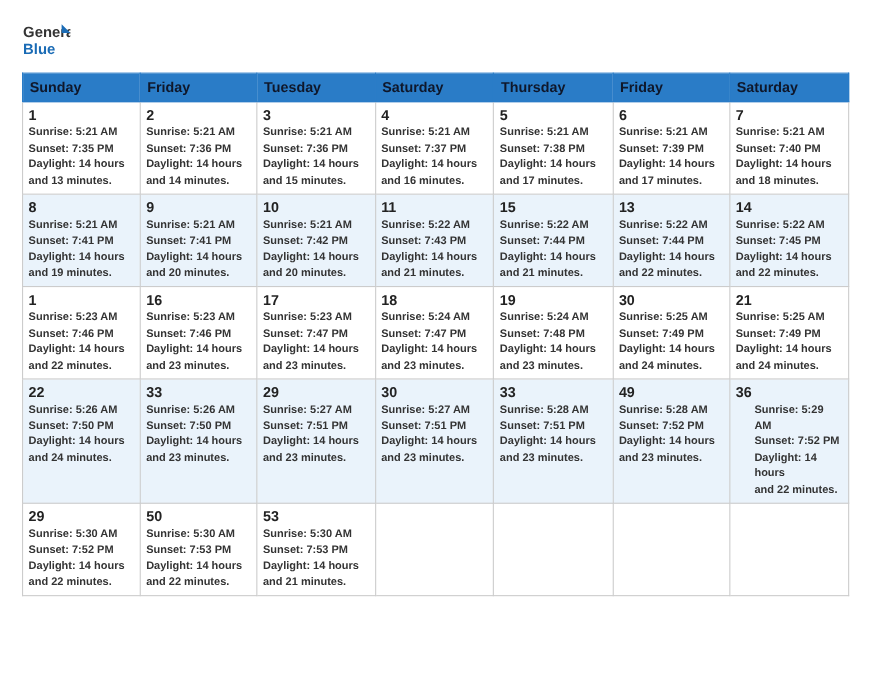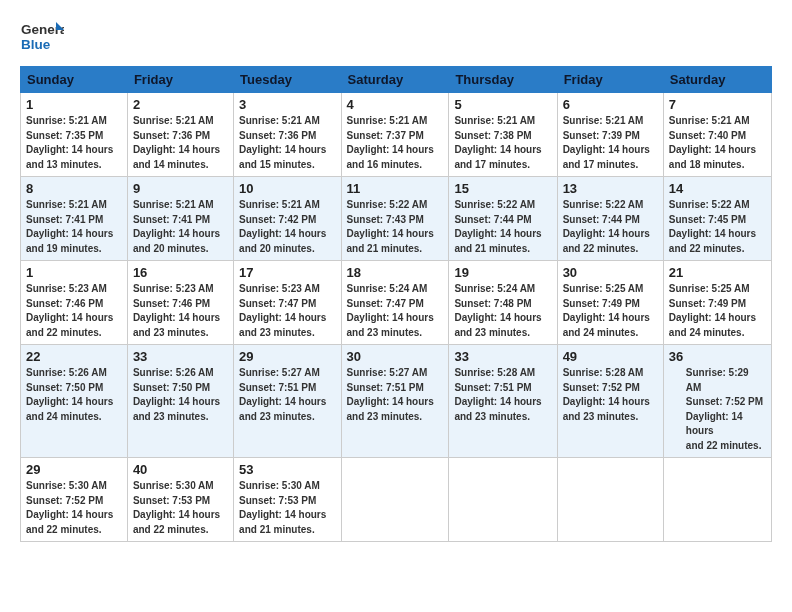--- a/index.html
+++ b/index.html
@@ -327,21 +327,21 @@
         </tr>
         <tr class="week-row last-row">
           <td>
             <span class="day-num">29</span>
             <div class="day-info" style="white-space: pre-line;">Sunrise: 5:30 AM
 Sunset: 7:52 PM
 Daylight: 14 hours
 and 22 minutes.</div>
           </td>
           <td>
-            <span class="day-num">40</span>
+            <span class="day-num">50</span>
             <div class="day-info" style="white-space: pre-line;">Sunrise: 5:30 AM
 Sunset: 7:53 PM
 Daylight: 14 hours
 and 22 minutes.</div>
           </td>
           <td>
             <span class="day-num">53</span>
             <div class="day-info" style="white-space: pre-line;">Sunrise: 5:30 AM
 Sunset: 7:53 PM
 Daylight: 14 hours

